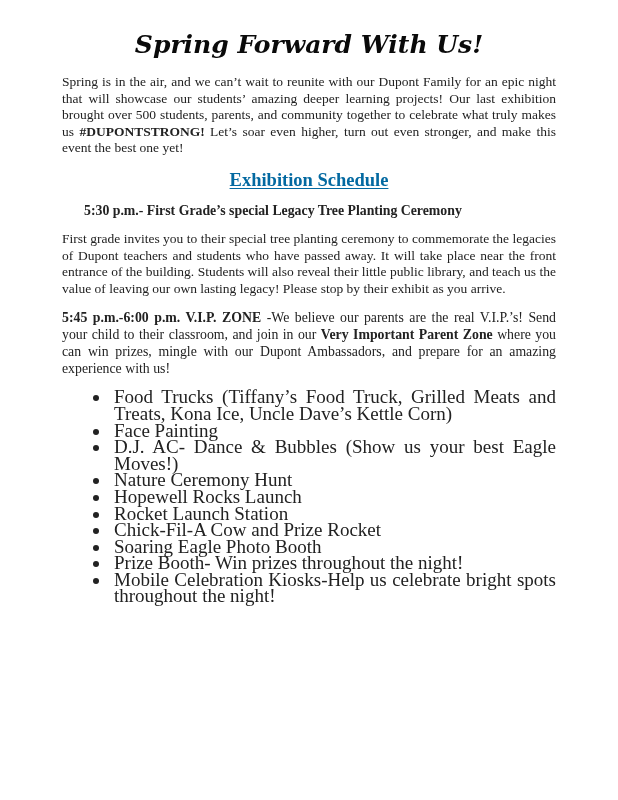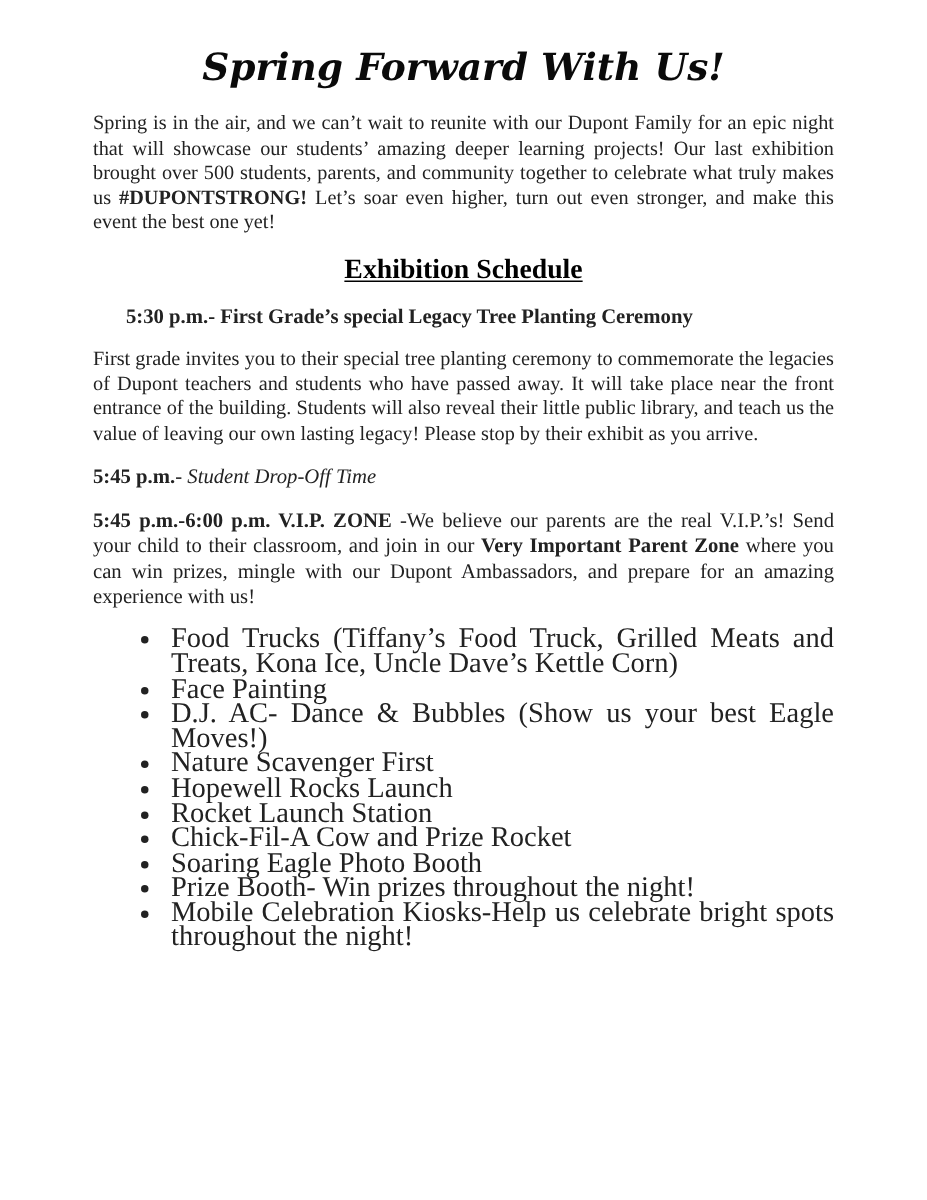--- a/index.html
+++ b/index.html
@@ -34,21 +34,21 @@
     margin: 0 0 12px 0;
     color: #222222;
   }
   .section-heading {
     font-size: 18.5px;
     line-height: 22px;
     font-weight: 700;
     text-align: center;
     text-decoration: underline;
     text-underline-offset: 2px;
-    color: #000000;
+    color: #0369a1;
     margin: 2px 0 11px 0;
   }
   .entry-line {
     font-size: 13.8px;
     line-height: 17px;
     text-align: justify;
     margin: 0 0 12px 0;
     color: #222222;
   }
   .ffz-heading {
@@ -85,32 +85,31 @@
   <h1 class="doc-title">Spring Forward With Us!</h1>
 
   <p class="body-par"><span>Spring is in the air, and we can’t wait to reunite with our Dupont Family for an epic night that will showcase our students’ amazing deeper learning projects! Our last exhibition brought over 500 students, parents, and community together to celebrate what truly makes us </span><span style="font-weight: 700;">#DUPONTSTRONG!</span><span> Let’s soar even higher, turn out even stronger, and make this event the best one yet!</span></p>
 
   <h2 class="section-heading">Exhibition Schedule</h2>
 
   <p class="entry-line"><span style="font-weight: 700; margin-left: 22px;">5:30 p.m.- First Grade’s special Legacy Tree Planting Ceremony</span></p>
 
   <p class="body-par">First grade invites you to their special tree planting ceremony to commemorate the legacies of Dupont teachers and students who have passed away. It will take place near the front entrance of the building. Students will also reveal their little public library, and teach us the value of leaving our own lasting legacy! Please stop by their exhibit as you arrive.</p>
 
-  <p class="entry-line"><span style="font-weight: 700;">5:45 p.m.</span><span>- </span><span style="font-style: italic;">Student Drop-Off Time</span></p>
 
   <p class="entry-line"><span style="font-weight: 700;">5:45 p.m.-6:00 p.m. V.I.P. ZONE</span><span> -We believe our parents are the real V.I.P.’s! Send your child to their classroom, and join in our </span><span style="font-weight: 700;">Very Important Parent Zone</span><span> where you can win prizes, mingle with our Dupont Ambassadors, and prepare for an amazing experience with us!</span></p>
 
 
 
 
   <ul class="ffz-list">
     <li>Food Trucks (Tiffany’s Food Truck, Grilled Meats and Treats, Kona Ice, Uncle Dave’s Kettle Corn)</li>
     <li>Face Painting</li>
     <li>D.J. AC- Dance &amp; Bubbles (Show us your best Eagle Moves!)</li>
-    <li>Nature Scavenger First</li>
+    <li>Nature Ceremony Hunt</li>
     <li>Hopewell Rocks Launch</li>
     <li>Rocket Launch Station</li>
     <li>Chick-Fil-A Cow and Prize Rocket</li>
     <li>Soaring Eagle Photo Booth</li>
     <li>Prize Booth- Win prizes throughout the night!</li>
     <li>Mobile Celebration Kiosks-Help us celebrate bright spots throughout the night!</li>
   </ul>
 
 </main>
 

